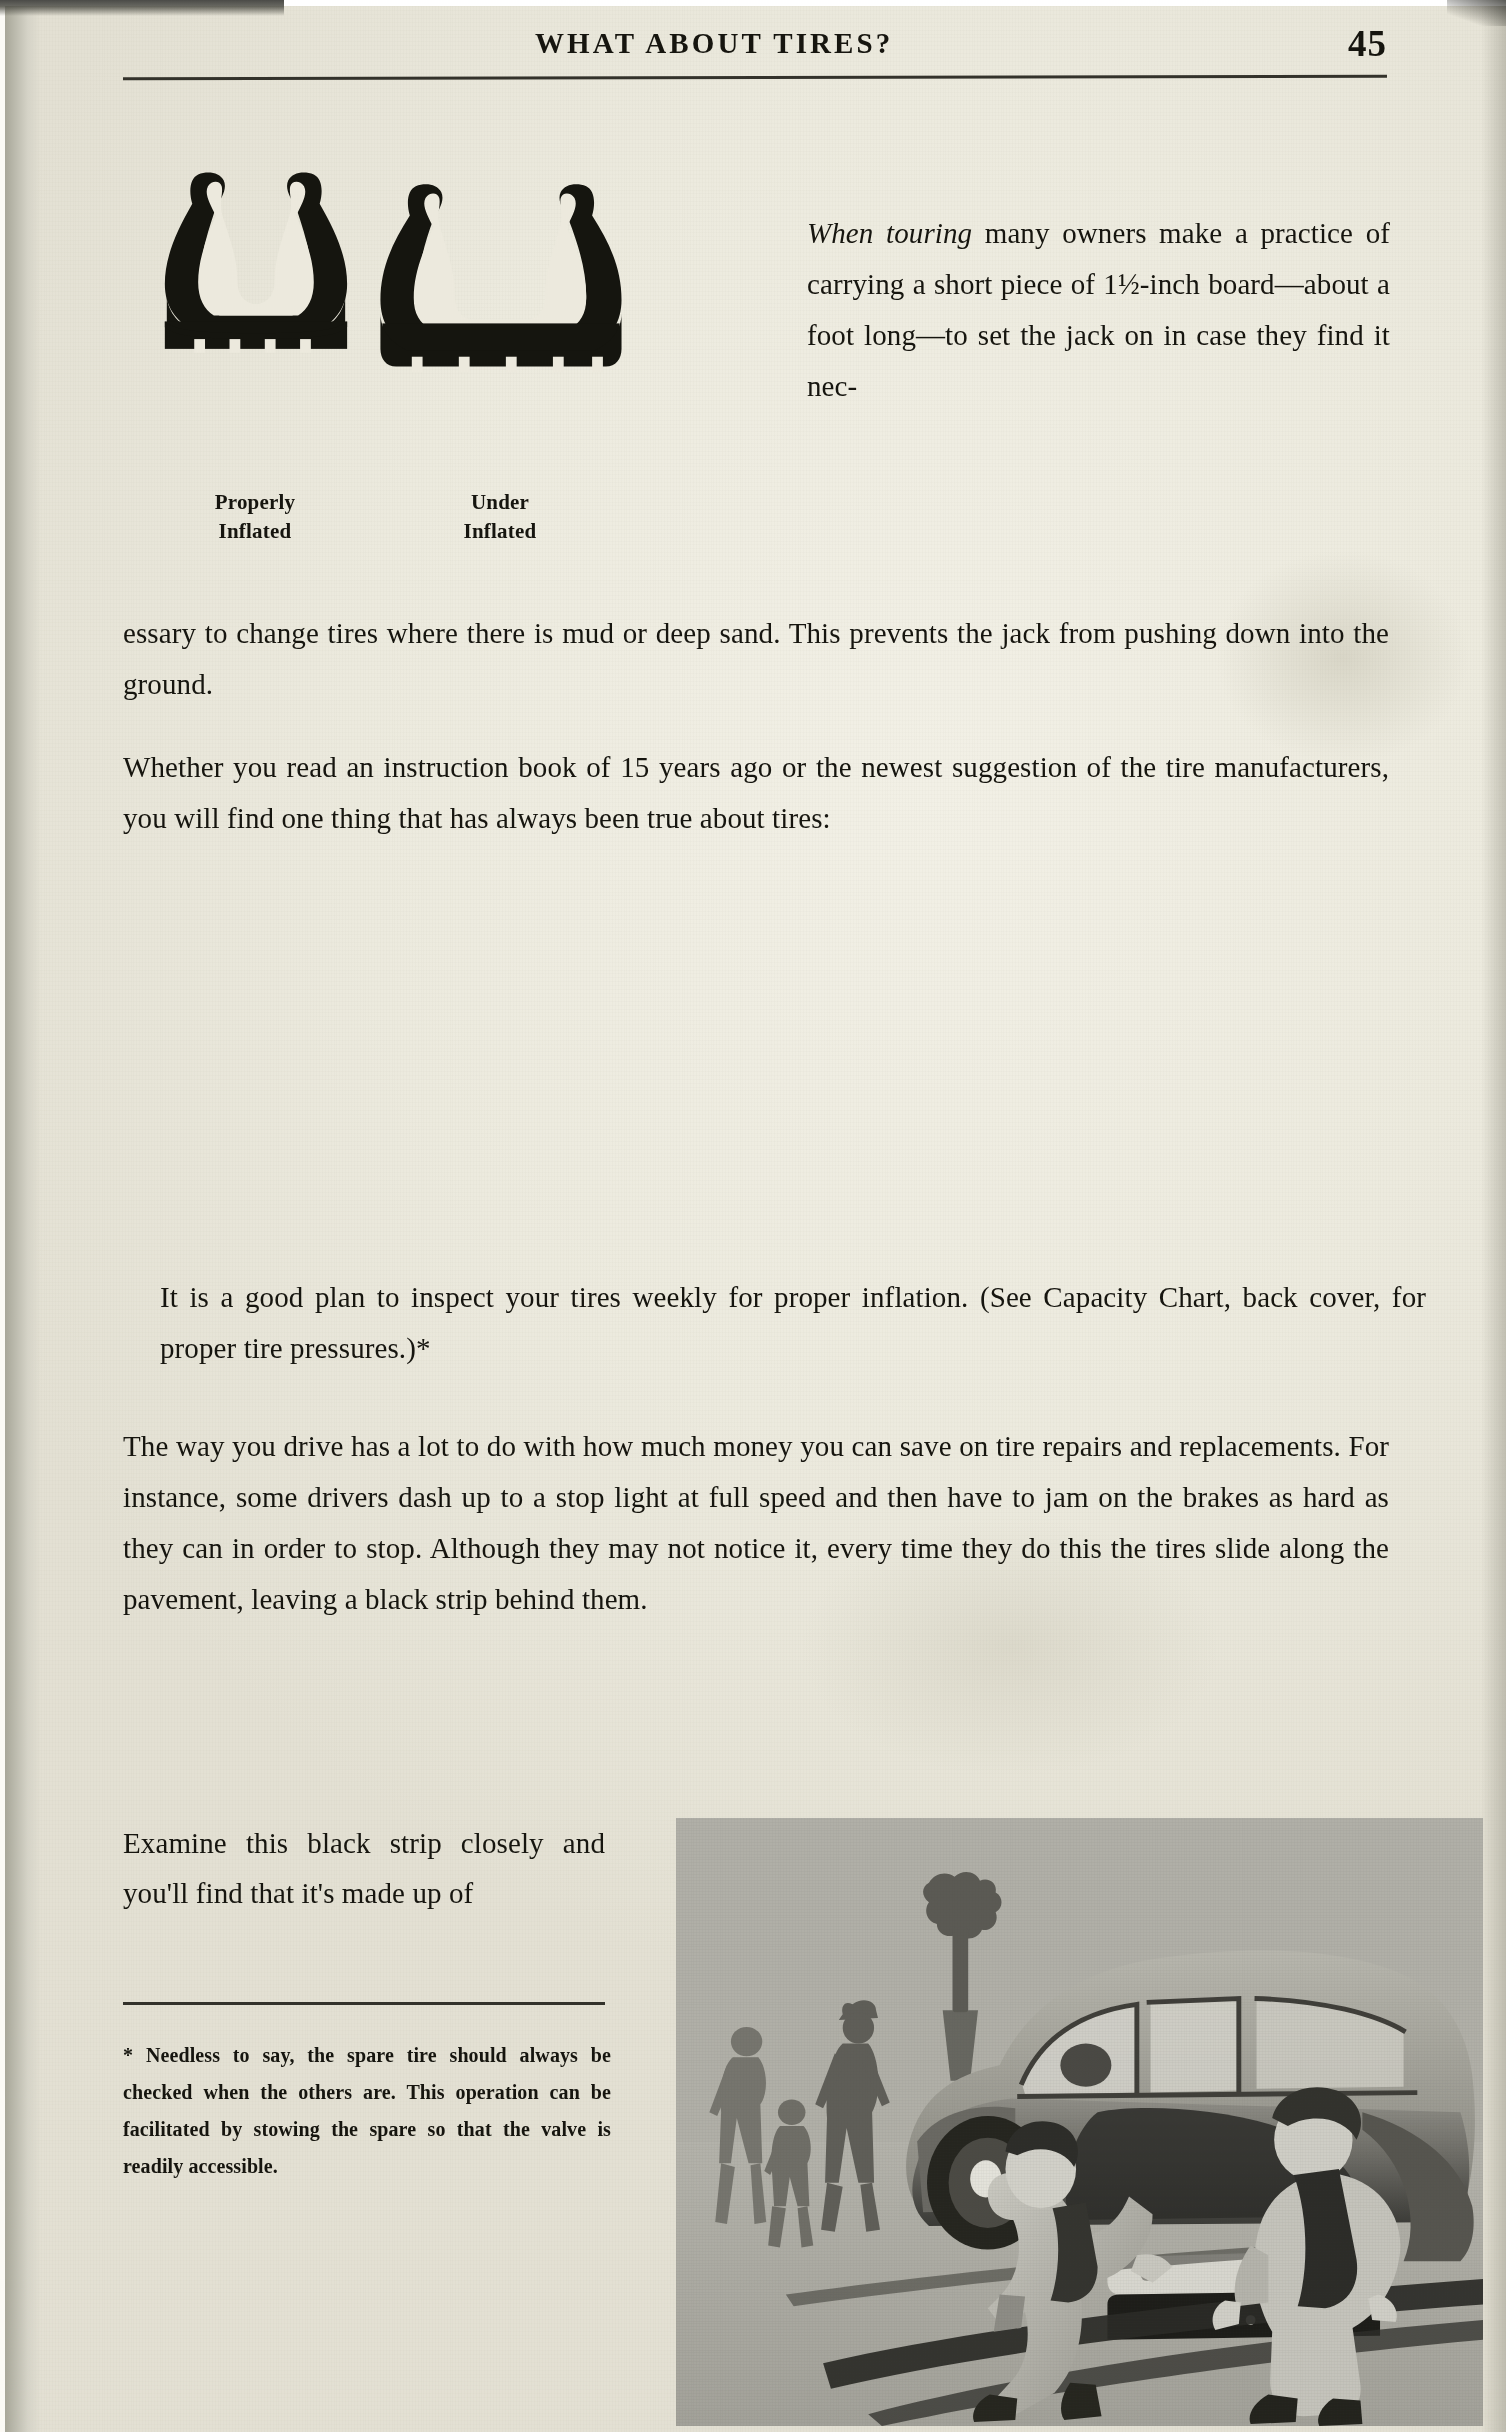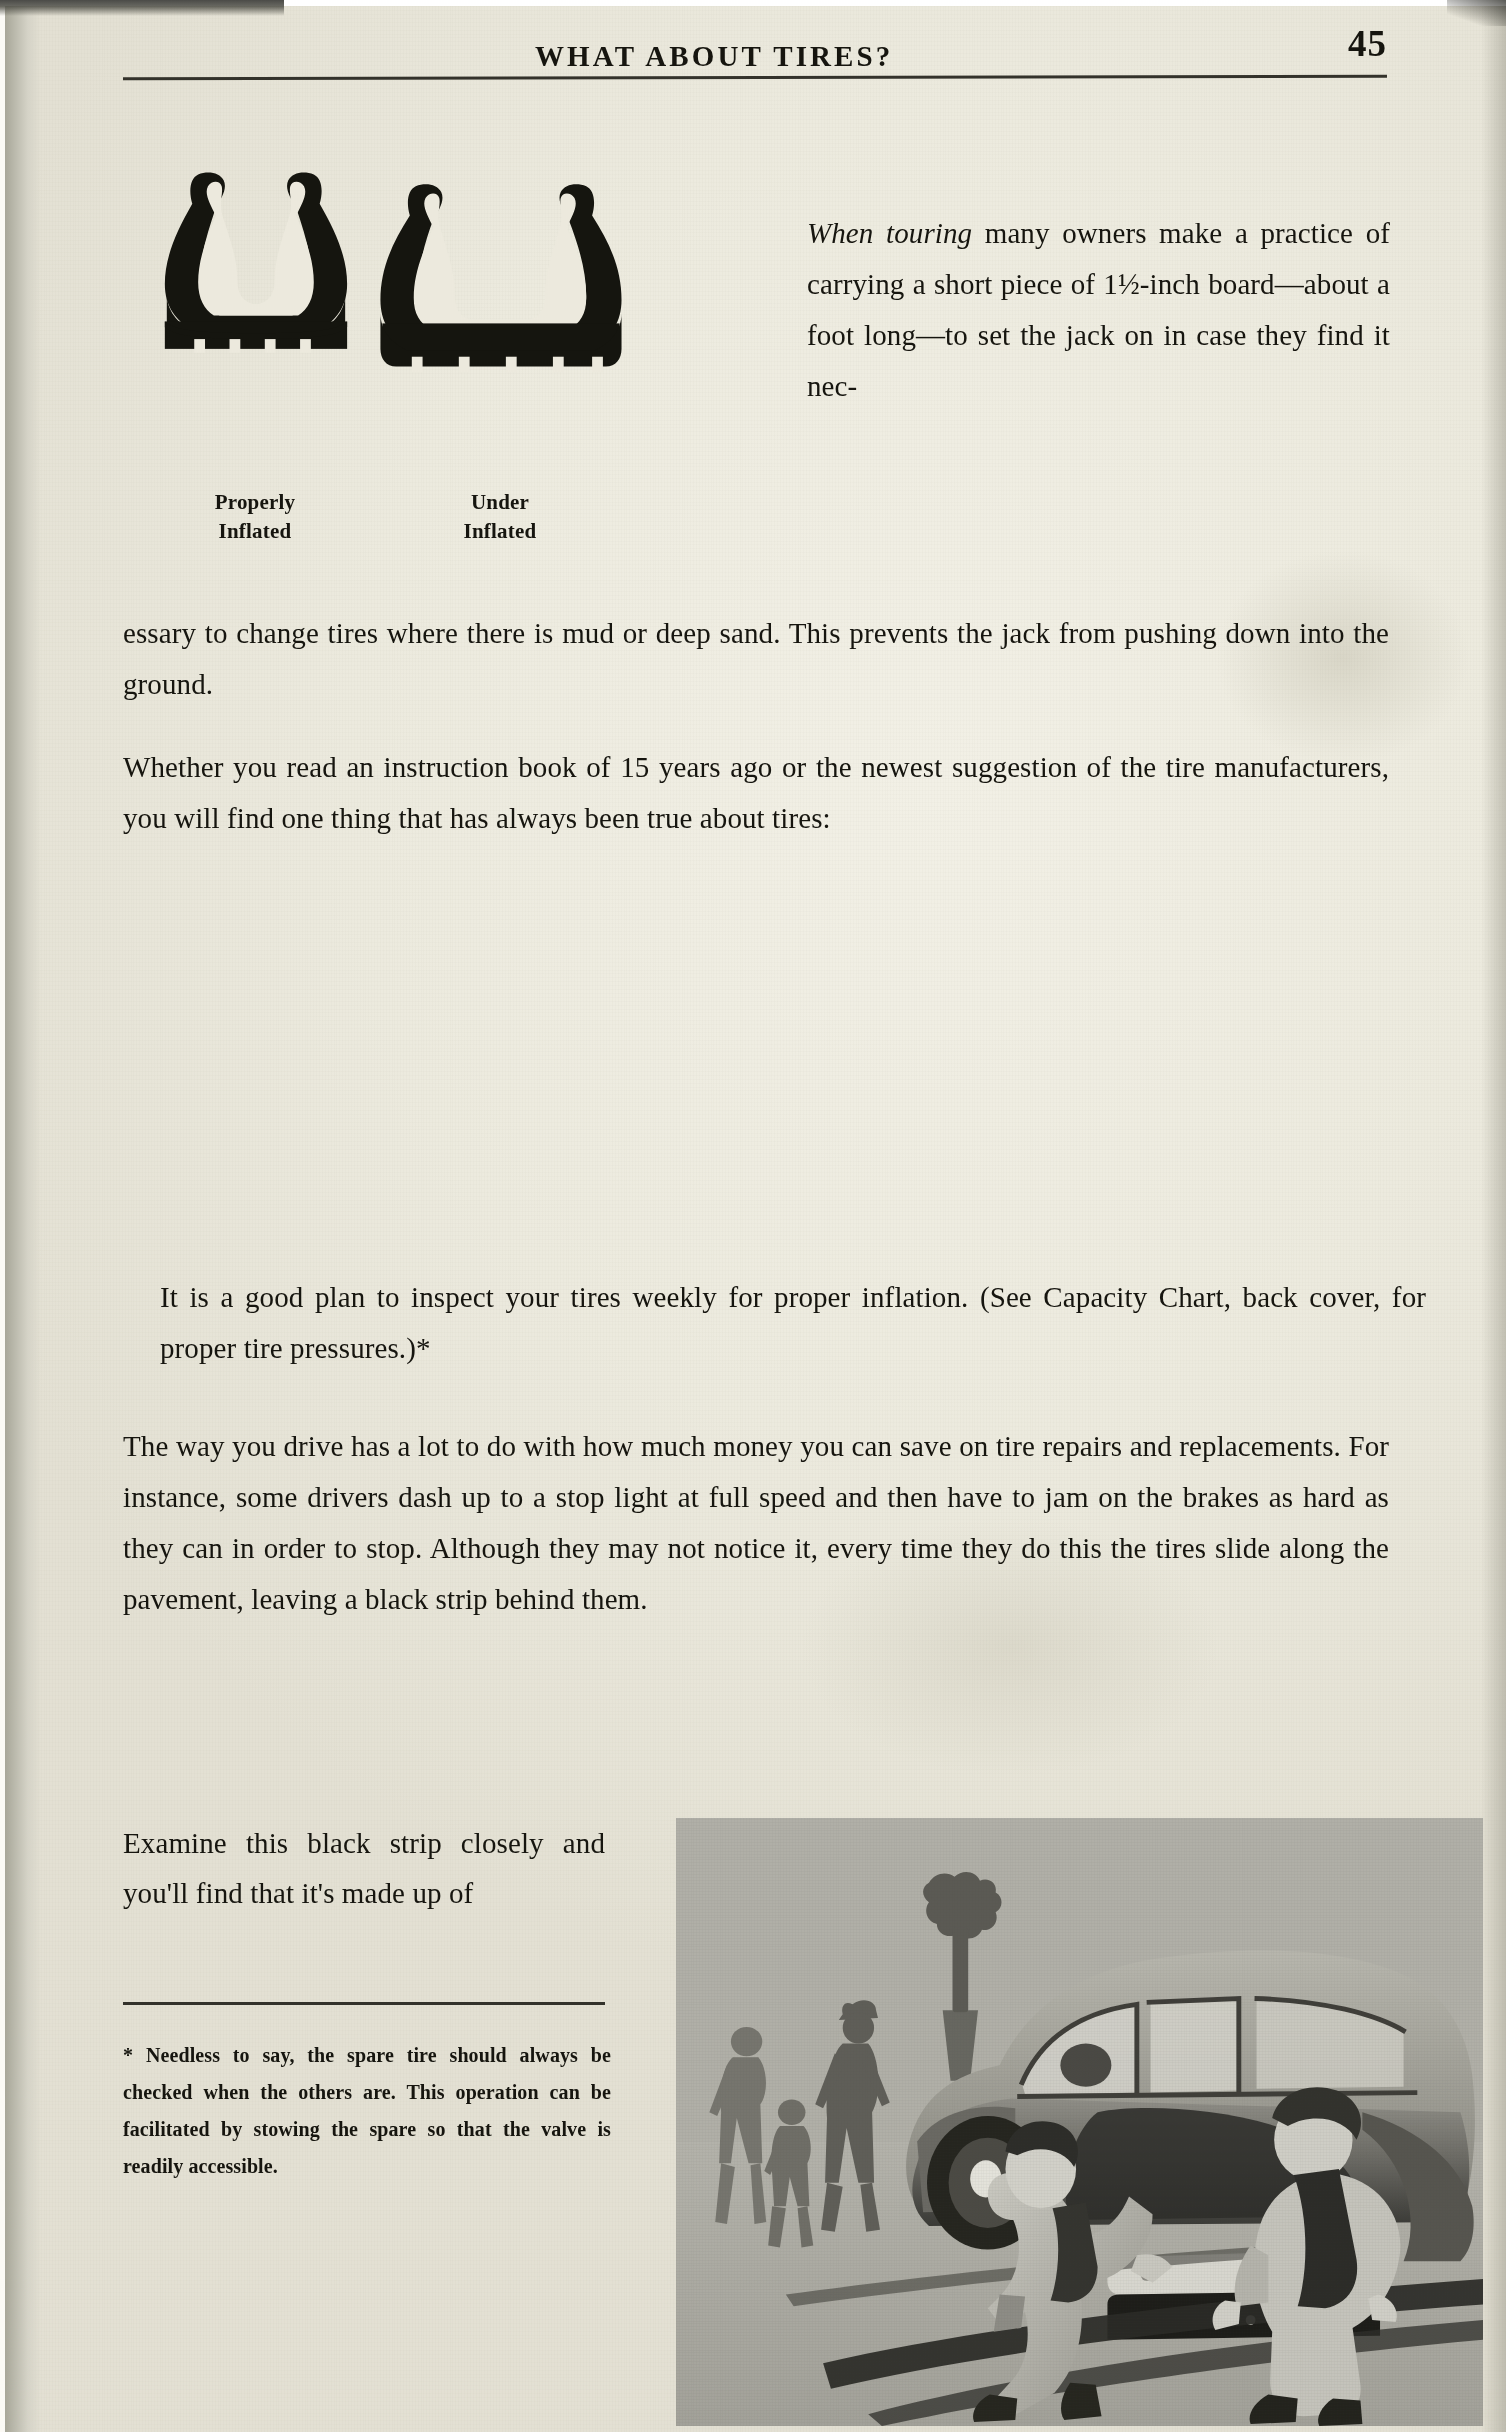--- a/index.html
+++ b/index.html
@@ -99,21 +99,20 @@
   }
   .rh-title {
     position: absolute;
     left: 412px;
     top: 5.9px;
     font-size: 29px;
     letter-spacing: 3.1px;
     font-weight: 700;
     font-variant: small-caps;
     text-transform: uppercase;
-    margin-top: 13px;
   }
   .rh-page {
     position: absolute;
     right: 0;
     top: 0;
     font-size: 37px;
     font-weight: 700;
     letter-spacing: 1px;
   }
   .rule-head {

